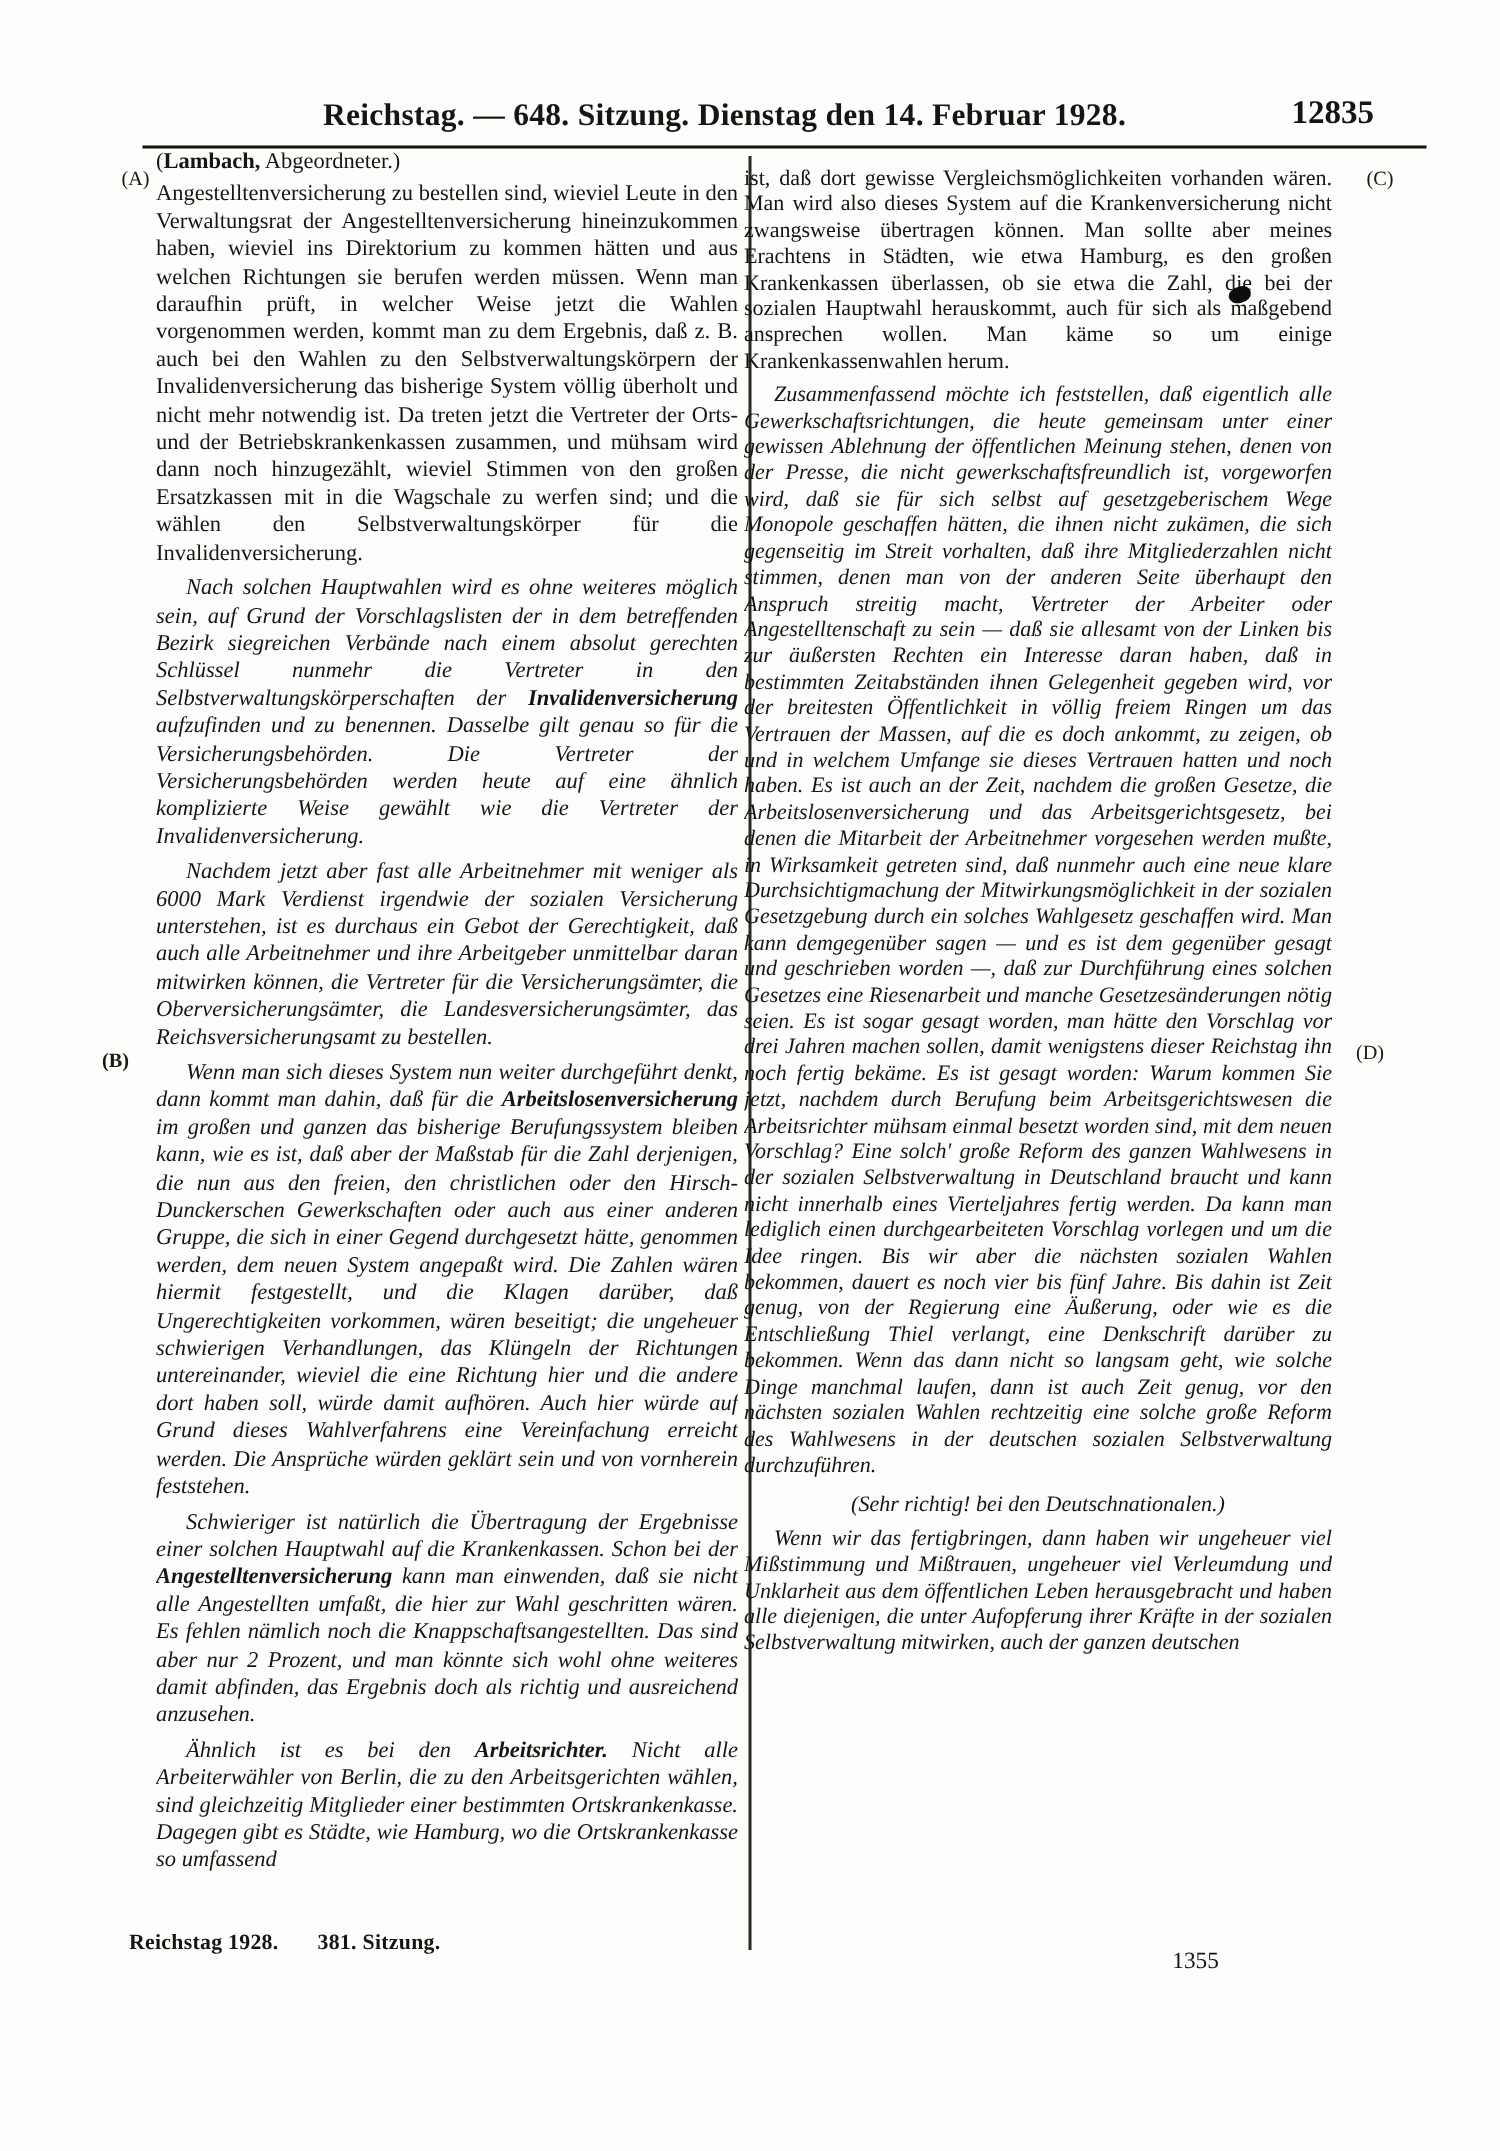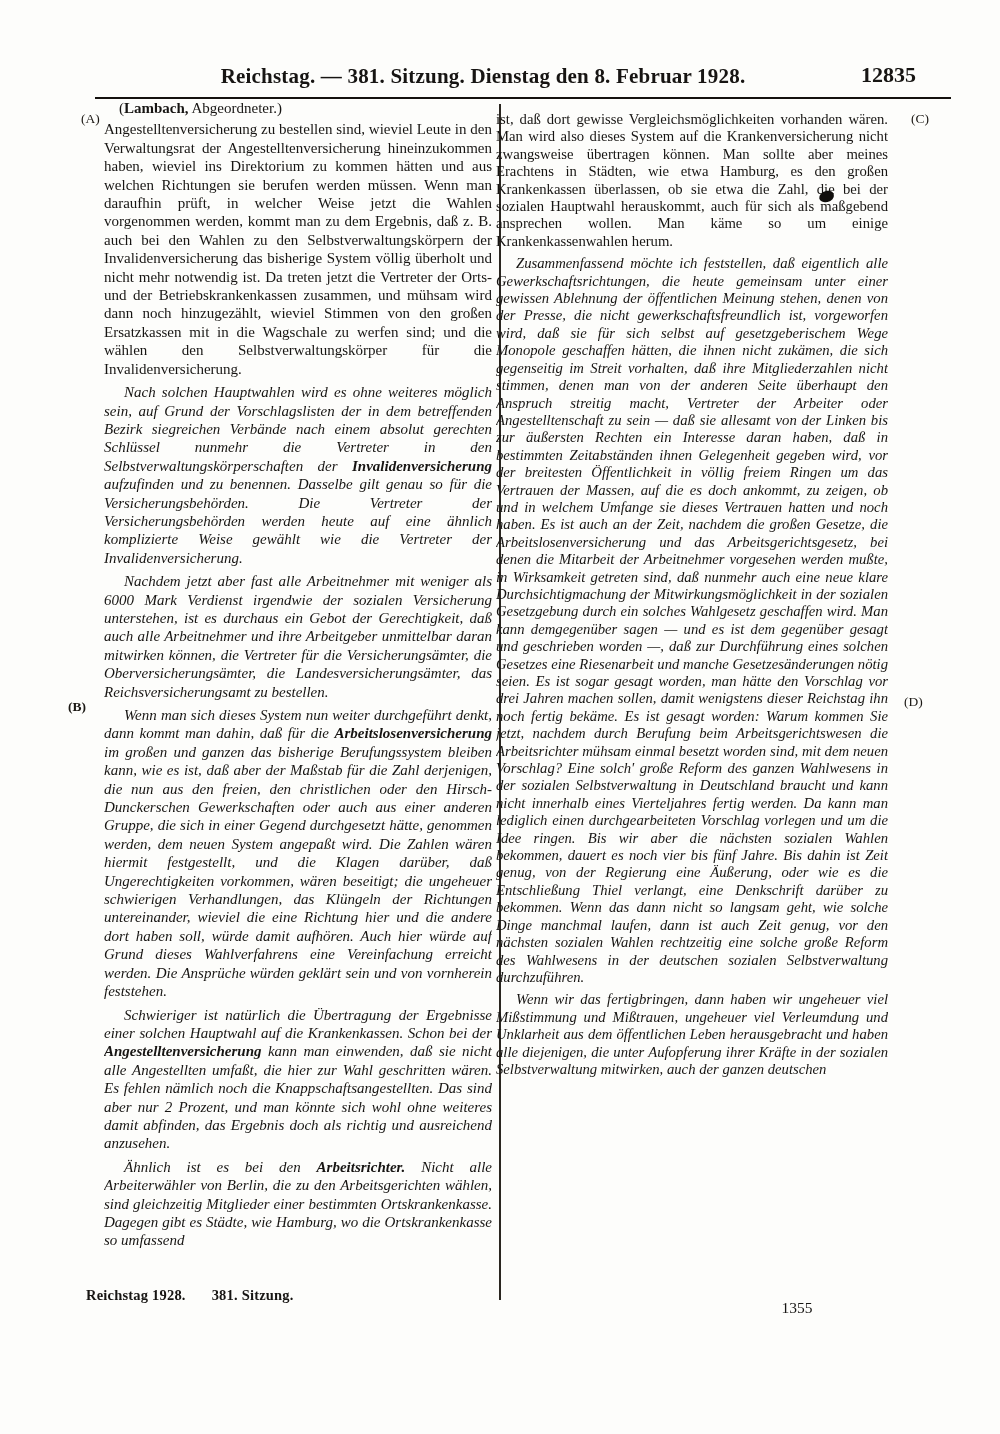--- a/index.html
+++ b/index.html
@@ -36,21 +36,21 @@
     overflow:hidden;
   }
   .col-left{
     left:104px;top:99px;width:388px;height:1204px;
     font-size:15px;line-height:18.4px;
   }
   .col-right{
     left:496px;top:111px;width:392px;height:1194px;
     font-size:14.7px;line-height:17.4px;
   }
-  .speaker-line{margin:0 0 3px 15px;text-align:left;}
+  .speaker-line{margin:0 0 3px 0;text-align:left;}
   .para{margin:0;}
   .para + .para{margin-top:5px;font-style:italic;}
   .para.indent{text-indent:20px;}
   .para.center{text-align:center;text-indent:0;margin-top:9px;margin-bottom:4px;}
   .b{font-weight:bold;}
   
   .margin-label{
     position:absolute;font-size:13.5px;color:#1b1814;
   }
   .ml-a{left:81px;top:111px;}
@@ -88,21 +88,21 @@
     color:#bef264;font-size:12.5px;font-weight:bold;font-style:italic;
     display:flex;align-items:center;justify-content:center;
     letter-spacing:1px;border:3px solid #a3a3a3;
   }
 </style>
 </head>
 <body>
 
 <div class="page">
 
-  <div class="header-title">Reichstag. — 381. Sitzung. Dienstag den 8. Februar 1928.</div>
+  <div class="header-title">Reichstag. — 648. Sitzung. Dienstag den 14. Februar 1928.</div>
   <div class="page-number">12835</div>
   <div class="header-rule"></div>
 
   <div class="margin-label ml-a">(A)</div>
   <div class="margin-label ml-b">(B)</div>
   <div class="margin-label ml-c">(C)</div>
   <div class="margin-label ml-d">(D)</div>
 
   <div class="column-divider"></div>
 
@@ -112,20 +112,21 @@
       <p class="para indent"><span>Nach solchen Hauptwahlen wird es ohne weiteres möglich sein, auf Grund der Vorschlagslisten der in dem betreffenden Bezirk siegreichen Verbände nach einem absolut gerechten Schlüssel nunmehr die Vertreter in den Selbstverwaltungskörperschaften der </span><span class="b">Invalidenversicherung</span><span> aufzufinden und zu benennen. Dasselbe gilt genau so für die Versicherungsbehörden. Die Vertreter der Versicherungsbehörden werden heute auf eine ähnlich komplizierte Weise gewählt wie die Vertreter der Invalidenversicherung.</span></p>
       <p class="para indent"><span>Nachdem jetzt aber fast alle Arbeitnehmer mit weniger als 6000 Mark Verdienst irgendwie der sozialen Versicherung unterstehen, ist es durchaus ein Gebot der Gerechtigkeit, daß auch alle Arbeitnehmer und ihre Arbeitgeber unmittelbar daran mitwirken können, die Vertreter für die Versicherungsämter, die Oberversicherungsämter, die Landesversicherungsämter, das Reichsversicherungsamt zu bestellen.</span></p>
       <p class="para indent"><span>Wenn man sich dieses System nun weiter durchgeführt denkt, dann kommt man dahin, daß für die </span><span class="b">Arbeitslosenversicherung</span><span> im großen und ganzen das bisherige Berufungssystem bleiben kann, wie es ist, daß aber der Maßstab für die Zahl derjenigen, die nun aus den freien, den christlichen oder den Hirsch-Dunckerschen Gewerkschaften oder auch aus einer anderen Gruppe, die sich in einer Gegend durchgesetzt hätte, genommen werden, dem neuen System angepaßt wird. Die Zahlen wären hiermit festgestellt, und die Klagen darüber, daß Ungerechtigkeiten vorkommen, wären beseitigt; die ungeheuer schwierigen Verhandlungen, das Klüngeln der Richtungen untereinander, wieviel die eine Richtung hier und die andere dort haben soll, würde damit aufhören. Auch hier würde auf Grund dieses Wahlverfahrens eine Vereinfachung erreicht werden. Die Ansprüche würden geklärt sein und von vornherein feststehen.</span></p>
       <p class="para indent"><span>Schwieriger ist natürlich die Übertragung der Ergebnisse einer solchen Hauptwahl auf die Krankenkassen. Schon bei der </span><span class="b">Angestelltenversicherung</span><span> kann man einwenden, daß sie nicht alle Angestellten umfaßt, die hier zur Wahl geschritten wären. Es fehlen nämlich noch die Knappschaftsangestellten. Das sind aber nur 2 Prozent, und man könnte sich wohl ohne weiteres damit abfinden, das Ergebnis doch als richtig und ausreichend anzusehen.</span></p>
       <p class="para indent"><span>Ähnlich ist es bei den </span><span class="b">Arbeitsrichter.</span><span> Nicht alle Arbeiterwähler von Berlin, die zu den Arbeitsgerichten wählen, sind gleichzeitig Mitglieder einer bestimmten Ortskrankenkasse. Dagegen gibt es Städte, wie Hamburg, wo die Ortskrankenkasse so umfassend</span></p>
     </div>
 
   <div class="col col-right">
       <p class="para"><span>ist, daß dort gewisse Vergleichsmöglichkeiten vorhanden wären. Man wird also dieses System auf die Krankenversicherung nicht zwangsweise übertragen können. Man sollte aber meines Erachtens in Städten, wie etwa Hamburg, es den großen Krankenkassen überlassen, ob sie etwa die Zahl, die bei der sozialen Hauptwahl herauskommt, auch für sich als maßgebend ansprechen wollen. Man käme so um einige Krankenkassenwahlen herum.</span></p>
       <p class="para indent"><span>Zusammenfassend möchte ich feststellen, daß eigentlich alle Gewerkschaftsrichtungen, die heute gemeinsam unter einer gewissen Ablehnung der öffentlichen Meinung stehen, denen von der Presse, die nicht gewerkschaftsfreundlich ist, vorgeworfen wird, daß sie für sich selbst auf gesetzgeberischem Wege Monopole geschaffen hätten, die ihnen nicht zukämen, die sich gegenseitig im Streit vorhalten, daß ihre Mitgliederzahlen nicht stimmen, denen man von der anderen Seite überhaupt den Anspruch streitig macht, Vertreter der Arbeiter oder Angestelltenschaft zu sein — daß sie allesamt von der Linken bis zur äußersten Rechten ein Interesse daran haben, daß in bestimmten Zeitabständen ihnen Gelegenheit gegeben wird, vor der breitesten Öffentlichkeit in völlig freiem Ringen um das Vertrauen der Massen, auf die es doch ankommt, zu zeigen, ob und in welchem Umfange sie dieses Vertrauen hatten und noch haben. Es ist auch an der Zeit, nachdem die großen Gesetze, die Arbeitslosenversicherung und das Arbeitsgerichtsgesetz, bei denen die Mitarbeit der Arbeitnehmer vorgesehen werden mußte, in Wirksamkeit getreten sind, daß nunmehr auch eine neue klare Durchsichtigmachung der Mitwirkungsmöglichkeit in der sozialen Gesetzgebung durch ein solches Wahlgesetz geschaffen wird. Man kann demgegenüber sagen — und es ist dem gegenüber gesagt und geschrieben worden —, daß zur Durchführung eines solchen Gesetzes eine Riesenarbeit und manche Gesetzesänderungen nötig seien. Es ist sogar gesagt worden, man hätte den Vorschlag vor drei Jahren machen sollen, damit wenigstens dieser Reichstag ihn noch fertig bekäme. Es ist gesagt worden: Warum kommen Sie jetzt, nachdem durch Berufung beim Arbeitsgerichtswesen die Arbeitsrichter mühsam einmal besetzt worden sind, mit dem neuen Vorschlag? Eine solch' große Reform des ganzen Wahlwesens in der sozialen Selbstverwaltung in Deutschland braucht und kann nicht innerhalb eines Vierteljahres fertig werden. Da kann man lediglich einen durchgearbeiteten Vorschlag vorlegen und um die Idee ringen. Bis wir aber die nächsten sozialen Wahlen bekommen, dauert es noch vier bis fünf Jahre. Bis dahin ist Zeit genug, von der Regierung eine Äußerung, oder wie es die Entschließung Thiel verlangt, eine Denkschrift darüber zu bekommen. Wenn das dann nicht so langsam geht, wie solche Dinge manchmal laufen, dann ist auch Zeit genug, vor den nächsten sozialen Wahlen rechtzeitig eine solche große Reform des Wahlwesens in der deutschen sozialen Selbstverwaltung durchzuführen.</span></p>
+      <p class="para center"><span>(Sehr richtig! bei den Deutschnationalen.)</span></p>
       <p class="para indent"><span>Wenn wir das fertigbringen, dann haben wir ungeheuer viel Mißstimmung und Mißtrauen, ungeheuer viel Verleumdung und Unklarheit aus dem öffentlichen Leben herausgebracht und haben alle diejenigen, die unter Aufopferung ihrer Kräfte in der sozialen Selbstverwaltung mitwirken, auch der ganzen deutschen</span></p>
     </div>
 
   <div class="ink-blot"></div>
 
   <div class="footer-session-note">
     <span>Reichstag 1928.</span><span class="gap"></span><span>381. Sitzung.</span>
   </div>
   <div class="footer-sheet-number">1355</div>
 

